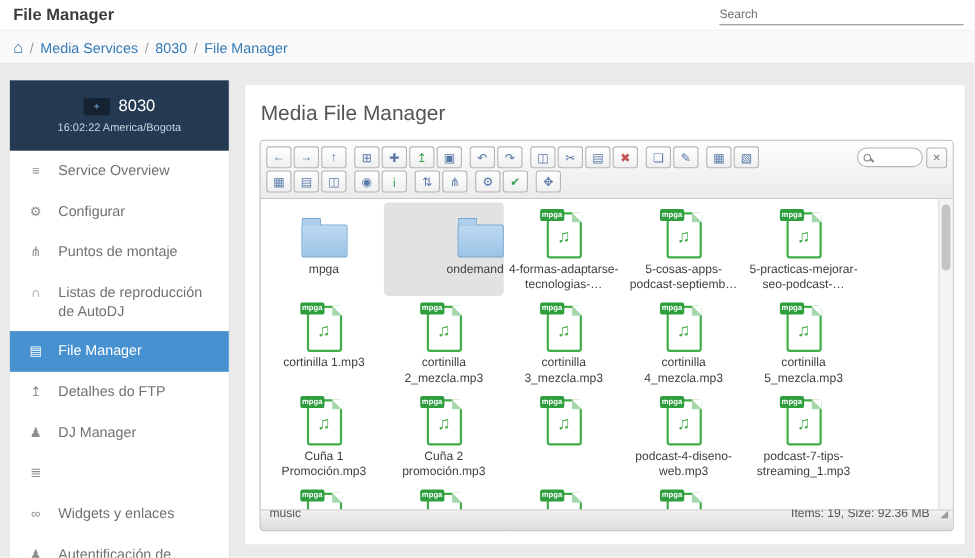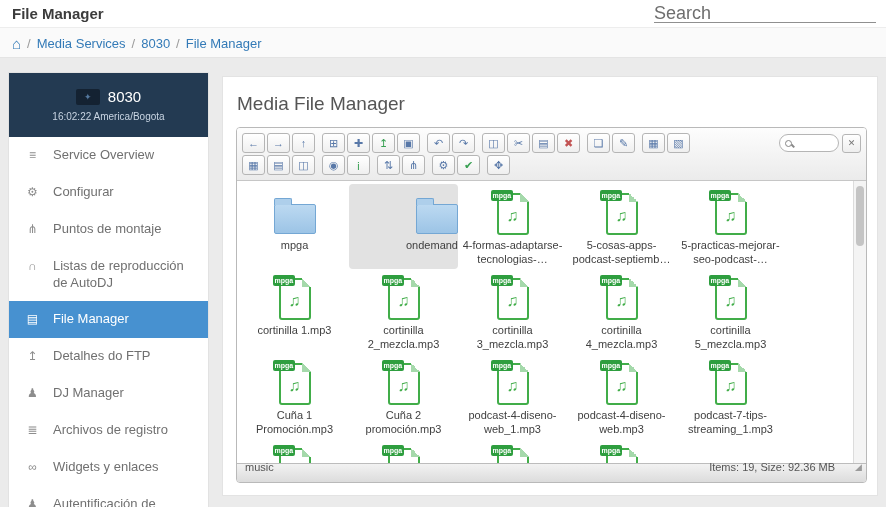--- a/index.html
+++ b/index.html
@@ -9,21 +9,21 @@
     background:#ebebeb;
     font-family:"Liberation Sans", sans-serif;
     color:#333;
   }
 
   
   .topbar { position:absolute; left:0; top:0; width:886px; height:28px; background:#fff; border-bottom:1px solid #ededed; }
   .topbar-title { position:absolute; left:12px; top:5px; font-size:15px; font-weight:700; color:#3c3c3c; }
   .topbar-search { position:absolute; right:10px; top:4px; width:222px; height:19px;
     border:none; border-bottom:1px solid #8f8f8f; background:transparent; outline:none;
-    font-size:18px; color:#666; font-family:inherit; }
+    font-size:11px; color:#666; font-family:inherit; }
   .topbar-search::placeholder { color:#6e6e6e; }
 
   
   .breadcrumbbar { position:absolute; left:0; top:28px; width:886px; height:30px; background:#fafafa; border-bottom:1px solid #e4e4e4; }
   .breadcrumb { position:absolute; left:12px; top:0; height:30px; display:flex; align-items:center; gap:6px; font-size:13px; }
   .bc-home { color:#2e77b5; font-size:15px; cursor:pointer; }
   .bc-sep { color:#9a9a9a; }
   .bc-link { color:#337ab7; cursor:pointer; }
 
   
@@ -73,21 +73,21 @@
 
   .audio-icon { position:relative; width:32px; height:42px; background:#fff; border:2px solid #41ad49; border-radius:3px; }
   .audio-icon .note { position:absolute; inset:0; display:flex; align-items:center; justify-content:center; color:#41ad49; font-size:16px; padding-top:3px; }
   .audio-icon .mpga-badge { position:absolute; top:-5px; left:-8px; background:#2e9e3f; color:#fff; font-size:7px; line-height:1; padding:2px; border-radius:2px; font-weight:bold; }
   .audio-icon .fold { position:absolute; top:-2px; right:-2px; width:9px; height:9px; background:linear-gradient(to bottom left, #fff 50%, #a5d9ab 50%); }
 
   .fm-scrollbar { position:absolute; top:0; right:0; bottom:0; width:13px; background:#f4f4f4; border-left:1px solid #dcdcdc; }
   .fm-thumb { position:absolute; top:5px; left:2px; width:8px; height:60px; background:#c4c4c4; border-radius:4px; }
 
   .fm-status { height:19px; background:linear-gradient(#f2f2f2,#dcdcdc); border-top:1px solid #bcbcbc; display:flex; align-items:center; justify-content:space-between; padding:0 4px 12px 8px; font-size:11px; color:#555; }
-  .status-right { display:flex; align-items:center; gap:20px; }
+  .status-right { display:flex; align-items:center; gap:10px; }
   .resize-grip { color:#9a9a9a; font-size:9px; }
 </style>
 </head>
 <body>
 
 <header class="topbar">
   <div class="topbar-title">File Manager</div>
   <input class="topbar-search" type="text" placeholder="Search" style="">
 </header>
 
@@ -135,21 +135,20 @@
       <div class="menu-item">
         <span class="mi-icon">↥</span>
         <span class="mi-label">Detalhes do FTP</span>
       </div>
       <div class="menu-item">
         <span class="mi-icon">♟</span>
         <span class="mi-label">DJ Manager</span>
       </div>
       <div class="menu-item">
         <span class="mi-icon">≣</span>
-        <span class="mi-label">Archivos de registro</span>
       </div>
       <div class="menu-item">
         <span class="mi-icon">∞</span>
         <span class="mi-label">Widgets y enlaces</span>
       </div>
       <div class="menu-item">
         <span class="mi-icon">♟</span>
         <span class="mi-label">Autentificación de stream</span>
       </div>
     </div>
@@ -341,21 +340,20 @@
             <div class="file-label">Cuña 2 promoción.mp3</div>
           </div>
           <div class="file-cell">
             <div class="file-icon-wrap">
               <div class="audio-icon">
                 <span class="mpga-badge">mpga</span>
                 <span class="note">♫</span>
                 <span class="fold"></span>
               </div>
             </div>
-            <div class="file-label">podcast-4-diseno-web_1.mp3</div>
           </div>
           <div class="file-cell">
             <div class="file-icon-wrap">
               <div class="audio-icon">
                 <span class="mpga-badge">mpga</span>
                 <span class="note">♫</span>
                 <span class="fold"></span>
               </div>
             </div>
             <div class="file-label">podcast-4-diseno-web.mp3</div>

